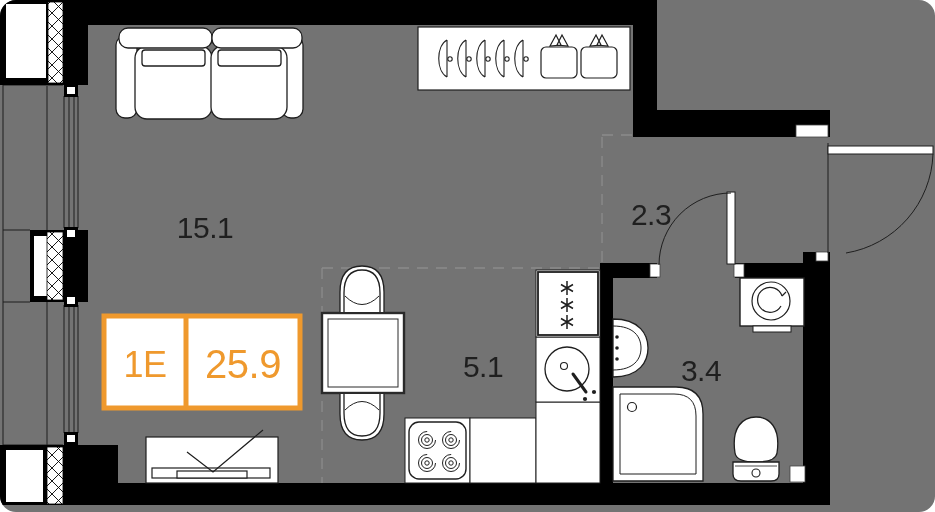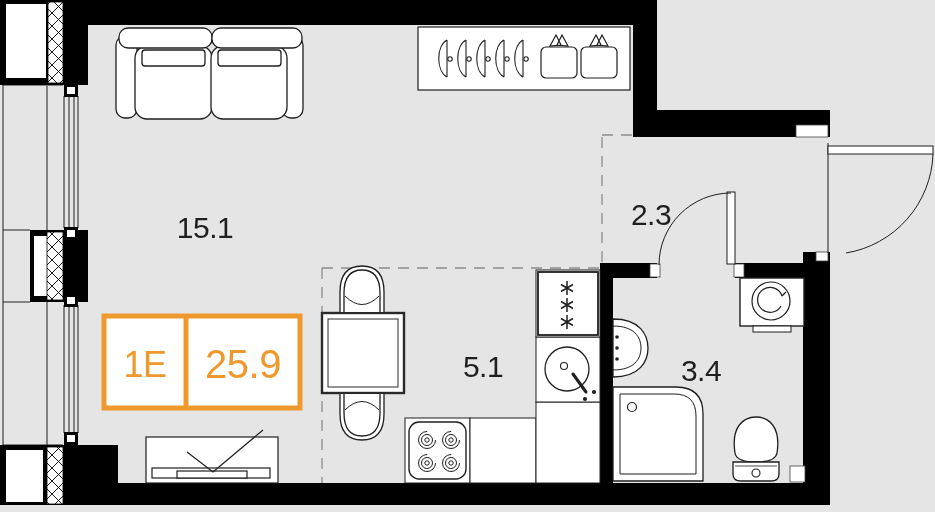--- a/index.html
+++ b/index.html
@@ -1,17 +1,17 @@
 <!DOCTYPE html>
 <html><head>
 <meta charset="utf-8">
 <style>
   html,body{margin:0;padding:0;background:#ffffff;}
-  .stage{position:relative;width:935px;height:512px;background:#e5e5e5;overflow:hidden;
-         font-family:"Liberation Sans", sans-serif;}
+  .stage{position:relative;width:935px;height:512px;background:#737373;overflow:hidden;
+         font-family:"Liberation Sans", sans-serif;border-radius:16px;}
   svg{position:absolute;left:0;top:0;}
   text{font-family:"Liberation Sans", sans-serif;}
   .room-label{font-size:30px;fill:#1f1f1f;letter-spacing:-0.5px;}
   .badge-label{font-size:40px;fill:#ef992d;letter-spacing:-0.5px;}
   .badge-label-small{font-size:36px;fill:#ef992d;letter-spacing:-0.5px;}
 </style>
 </head>
 <body>
 
 <div class="stage">

